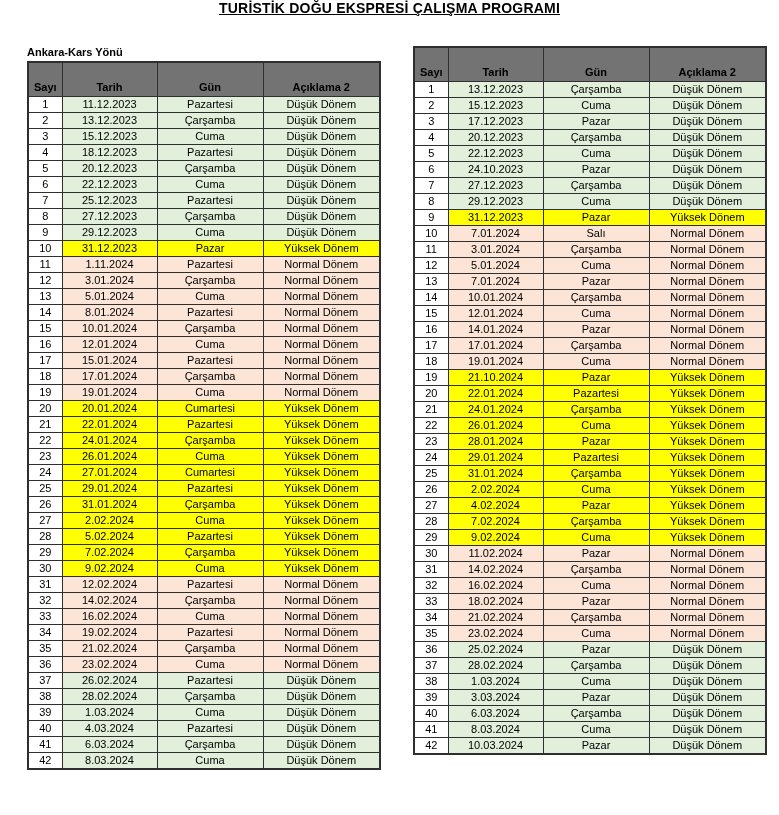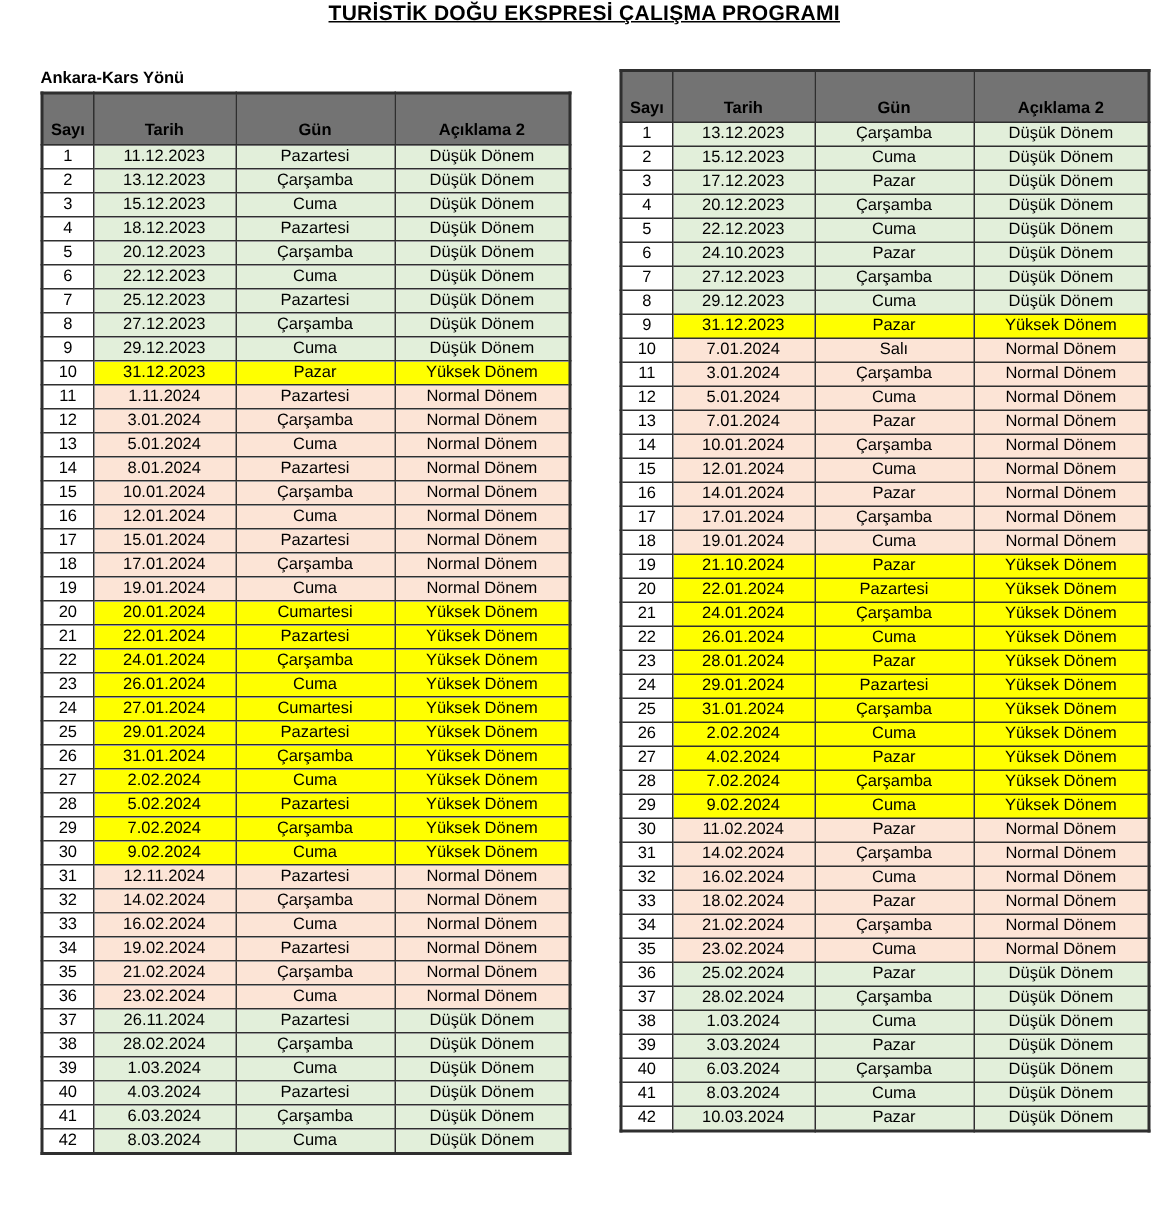--- a/index.html
+++ b/index.html
@@ -238,21 +238,21 @@
               <td class="p-high">Yüksek Dönem</td>
             </tr>
             <tr>
               <td>30</td>
               <td class="p-high">9.02.2024</td>
               <td class="p-high">Cuma</td>
               <td class="p-high">Yüksek Dönem</td>
             </tr>
             <tr>
               <td>31</td>
-              <td class="p-normal">12.11.2024</td>
+              <td class="p-normal">12.02.2024</td>
               <td class="p-normal">Pazartesi</td>
               <td class="p-normal">Normal Dönem</td>
             </tr>
             <tr>
               <td>32</td>
               <td class="p-normal">14.02.2024</td>
               <td class="p-normal">Çarşamba</td>
               <td class="p-normal">Normal Dönem</td>
             </tr>
             <tr>
@@ -274,21 +274,21 @@
               <td class="p-normal">Normal Dönem</td>
             </tr>
             <tr>
               <td>36</td>
               <td class="p-normal">23.02.2024</td>
               <td class="p-normal">Cuma</td>
               <td class="p-normal">Normal Dönem</td>
             </tr>
             <tr>
               <td>37</td>
-              <td class="p-low">26.11.2024</td>
+              <td class="p-low">26.02.2024</td>
               <td class="p-low">Pazartesi</td>
               <td class="p-low">Düşük Dönem</td>
             </tr>
             <tr>
               <td>38</td>
               <td class="p-low">28.02.2024</td>
               <td class="p-low">Çarşamba</td>
               <td class="p-low">Düşük Dönem</td>
             </tr>
             <tr>

